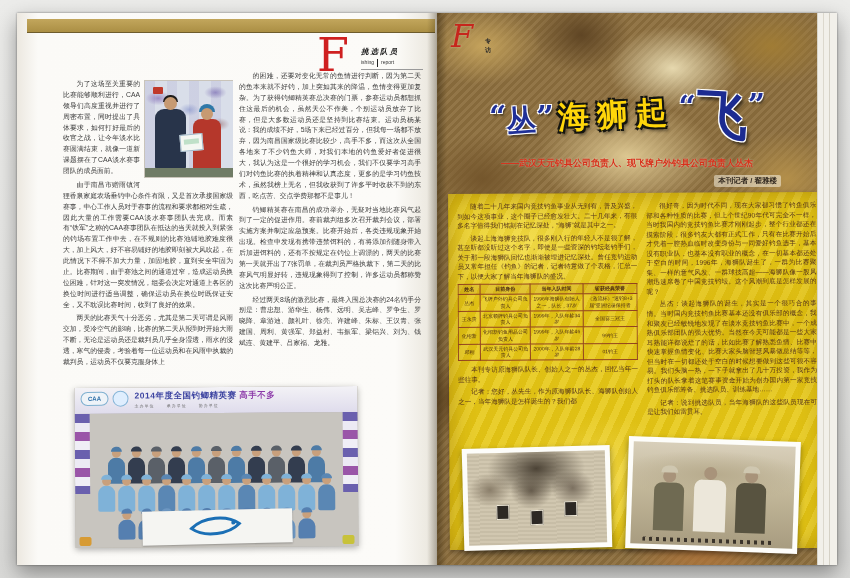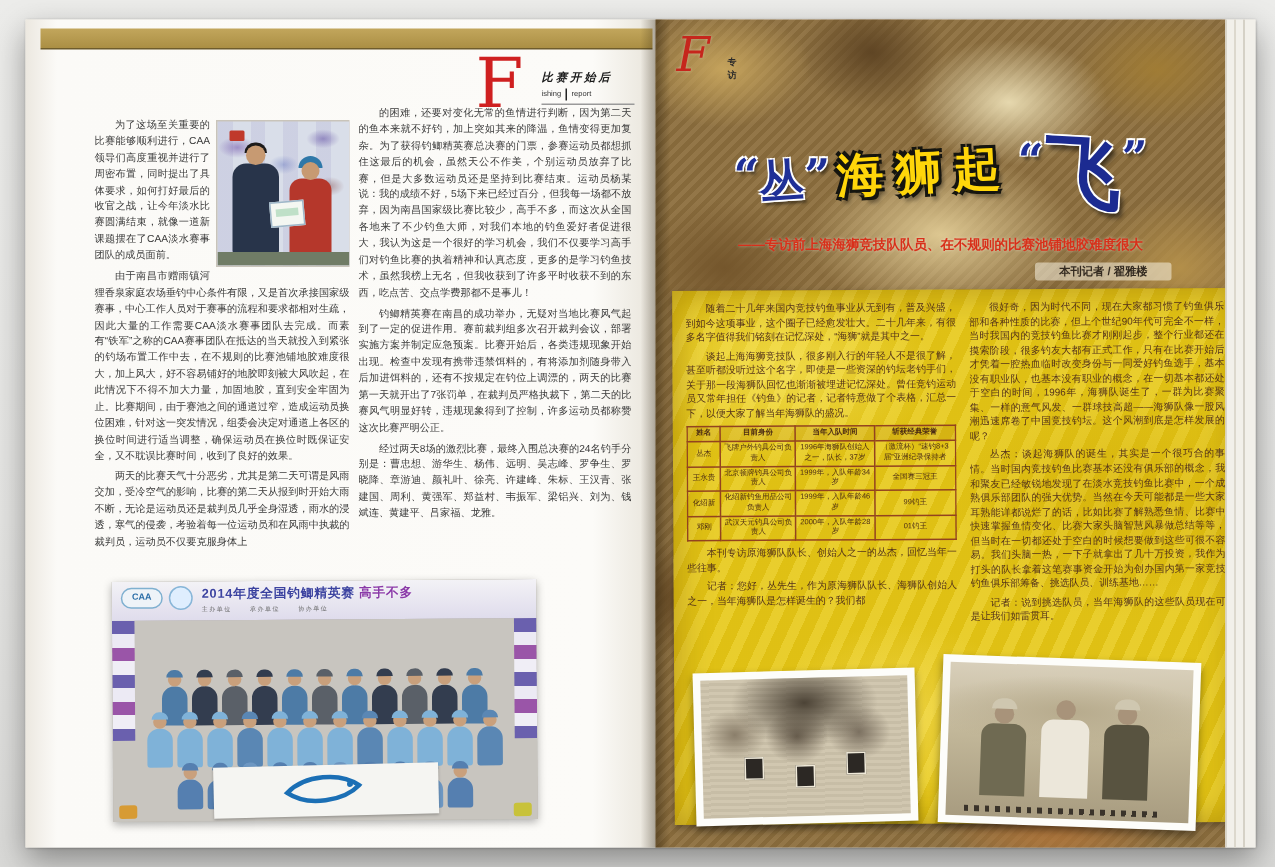--- a/index.html
+++ b/index.html
@@ -101,21 +101,21 @@
   .t-cong{color:#203097;font-size:30px;transform:translateY(4px) rotate(-4deg);
     text-shadow:-1px -1px 0 #fff,1px -1px 0 #fff,-1px 1px 0 #fff,1px 1px 0 #fff,2px 3px 2px rgba(0,0,0,.45);}
   .t-mid{color:#ffd60a;font-size:31px;letter-spacing:8px;margin:0 4px;transform:rotate(-3deg) translateY(-2px);
     text-shadow:-2px -2px 0 #15150f,2px -2px 0 #15150f,-2px 2px 0 #15150f,2px 2px 0 #15150f,3px 4px 3px rgba(0,0,0,.4);}
   .t-fei{color:#1c2b91;font-size:52px;font-family:"DejaVu Serif",serif;transform:translateY(6px) rotate(3deg);
     text-shadow:-1px -1px 0 #fff,1px -1px 0 #fff,-1px 1px 0 #fff,1px 1px 0 #fff,3px 4px 3px rgba(0,0,0,.5);}
   .tq.q3{transform:translateY(-10px);} .tq.q4{transform:translateY(-12px);}
   .rsub{position:absolute;left:6px;top:144px;width:368px;text-align:center;
     font-size:9px;font-weight:bold;color:#d8301a;text-shadow:0 0 2px rgba(255,255,255,.5);}
   .rbyline{position:absolute;right:36px;top:162px;font-size:7.5px;font-weight:bold;color:#332a20;
-    background:rgba(246,240,224,.55);padding:1px 16px;border-radius:2px;}
+    background:rgba(246,240,224,.55);padding:1px 4px;border-radius:2px;}
   .ybox{position:absolute;left:12px;top:180px;width:376px;height:356px;transform:rotate(-.3deg);
     background:#e7c815;
     background-image:
       radial-gradient(140px 90px at 20% 15%,rgba(255,240,120,.5),transparent 70%),
       radial-gradient(160px 110px at 80% 40%,rgba(200,160,0,.35),transparent 70%),
       radial-gradient(120px 90px at 40% 80%,rgba(255,235,130,.4),transparent 70%),
       repeating-linear-gradient(115deg,rgba(255,255,255,.10) 0 7px,rgba(120,90,0,.07) 7px 15px);
     box-shadow:inset 0 0 24px rgba(120,85,0,.45),0 2px 5px rgba(0,0,0,.3);}
   .ycol{position:absolute;top:8px;font-size:6.6px;line-height:1.45;color:#53321a;text-align:justify;overflow:hidden;}
   .ycol p{margin:0 0 3px 0;text-indent:2em;}
@@ -161,21 +161,21 @@
 <body>
 
 <div class="spread">
 
   <div class="page-left">
     <div class="gold-band"></div>
 
     <div class="masthead">
       <span class="letterF">F</span>
       <div class="mh-right">
-        <div class="mh-sec">比赛开始后</div>
+        <div class="mh-sec">挑选队员</div>
         <div class="mh-sub">
           <span>ishing</span><span class="bar"></span><span>report</span>
         </div>
       </div>
       <div class="mh-rule"></div>
     </div>
 
     <div id="col1" class="lcol">
       <div class="photo1">
         <span class="logo-red"></span>
@@ -275,21 +275,21 @@
 
     <div class="rp-mast">
       <span class="rp-F">F</span>
       <span class="rp-sec">专访</span>
     </div>
 
     <div class="rtitle">
       <span class="tq">“</span><span class="t-cong">丛</span><span class="tq">”</span><span class="t-mid">海狮起</span><span class="tq q3">“</span><span class="t-fei">飞</span><span class="tq q4">”</span>
     </div>
 
-    <div class="rsub">——专访前上海海狮竞技队队员、在不规则的比赛池铺地胶难度很大</div>
+    <div class="rsub">——武汉天元钓具公司负责人、现飞牌户外钓具公司负责人丛杰</div>
     <div class="rbyline">本刊记者 / 翟雅楼</div>
 
     <div class="ybox">
       <div id="ycolA" class="ycol">
         <p>随着二十几年来国内竞技钓鱼事业从无到有，普及兴盛，到如今这项事业，这个圈子已经愈发壮大。二十几年来，有很多名字值得我们铭刻在记忆深处，“海狮”就是其中之一。</p>
         <p>谈起上海海狮竞技队，很多刚入行的年轻人不是很了解，甚至听都没听过这个名字，即使是一些资深的钓坛老钓手们，关于那一段海狮队回忆也渐渐被埋进记忆深处。曾任竞钓运动员又常年担任《钓鱼》的记者，记者特意做了个表格，汇总一下，以便大家了解当年海狮队的盛况。</p>
         <table class="ytable">
           <colgroup>
               <col class="c0">
               <col class="c1">

